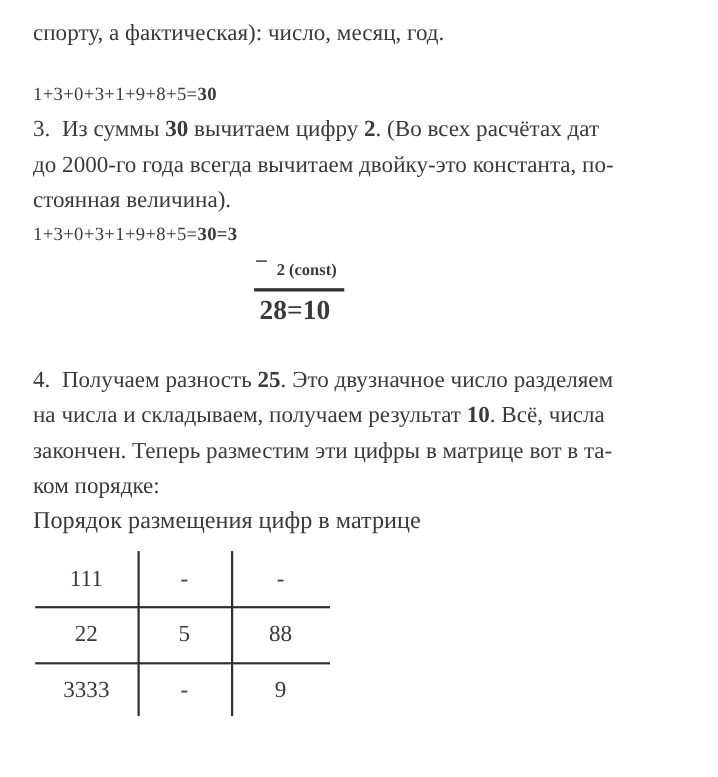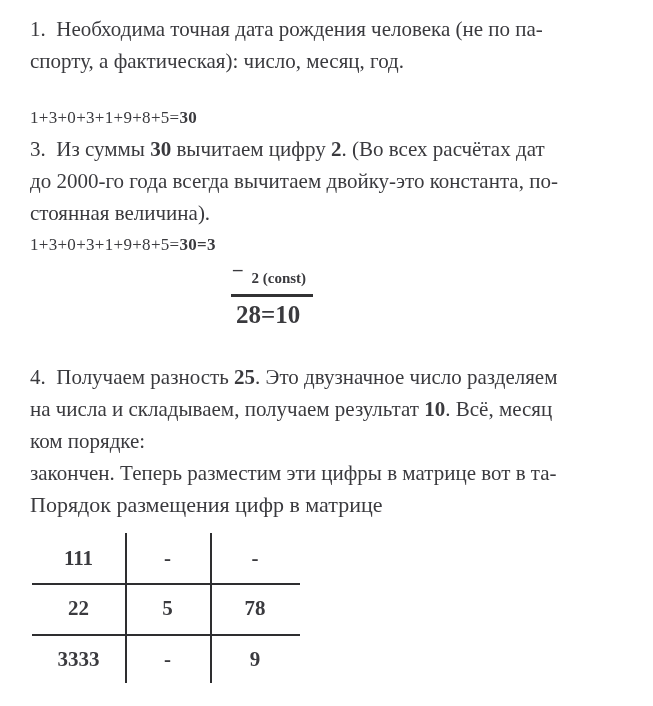--- a/index.html
+++ b/index.html
@@ -75,21 +75,20 @@
     display: grid;
     grid-template-columns: 93px 85px 90px;
     grid-template-rows: 50px 51px 50px;
   }
   .matrix-cell {
     display: flex;
     align-items: center;
     justify-content: center;
     font-size: 21px;
     color: #3a3a3e;
-    font-weight: bold;
   }
   .vline {
     position: absolute;
     top: 0;
     width: 2px;
     height: 150px;
     background: #2e2e30;
   }
   .vline-1 { left: 93px; }
   .vline-2 { left: 178px; }
@@ -102,56 +101,55 @@
   }
   .hline-1 { top: 50px; }
   .hline-2 { top: 101px; }
 </style>
 </head>
 <body>
 
 <div class="content">
 
   <div>
-    <div class="line">1.  Необходима точная дата рождения человека (не по па-</div>
     <div class="line">спорту, а фактическая): число, месяц, год.</div>
   </div>
 
   <div class="item2">
     <div class="formula"><span>1+3+0+3+1+9+8+5=</span><span class="b">30</span></div>
   </div>
 
   <div class="item3">
     <div class="line"><span>3.  Из суммы </span><span class="b">30</span><span> вычитаем цифру </span><span class="b">2</span><span>. (Во всех расчётах дат</span></div>
     <div class="line">до 2000-го года всегда вычитаем двойку-это константа, по-</div>
     <div class="line">стоянная величина).</div>
     <div class="formula"><span>1+3+0+3+1+9+8+5=</span><span class="b">30=3</span></div>
     <div class="sub-line1">
       <span class="underlined"><span class="minus-sign">–</span><span class="sub-const">2 (const)</span></span>
     </div>
     <div class="difference-line">28=10</div>
   </div>
 
   <div class="item4">
     <div class="line"><span>4.  Получаем разность </span><span class="b">25</span><span>. Это двузначное число разделяем</span></div>
-    <div class="line"><span>на числа и складываем, получаем результат </span><span class="b">10</span><span>. Всё, месяц</span></div>
+    <div class="line"><span>на числа и складываем, получаем результат </span><span class="b">10</span><span>. Всё, числа</span></div>
+    <div class="line">закончен. Теперь разместим эти цифры в матрице вот в та-</div>
     <div class="line">ком порядке:</div>
-    <div class="line">закончен. Теперь разместим эти цифры в матрице вот в та-</div>
   </div>
 
   <div class="caption-line">Порядок размещения цифр в матрице</div>
 
   <div class="matrix">
     <div class="matrix-grid">
       <div class="matrix-cell">111</div>
       <div class="matrix-cell">-</div>
       <div class="matrix-cell">-</div>
       <div class="matrix-cell">22</div>
       <div class="matrix-cell">5</div>
-      <div class="matrix-cell">78</div>
+      <div class="matrix-cell">88</div>
       <div class="matrix-cell">3333</div>
       <div class="matrix-cell">-</div>
       <div class="matrix-cell">9</div>
     </div>
     <div class="vline vline-1"></div>
     <div class="vline vline-2"></div>
     <div class="hline hline-1"></div>
     <div class="hline hline-2"></div>
   </div>
 

